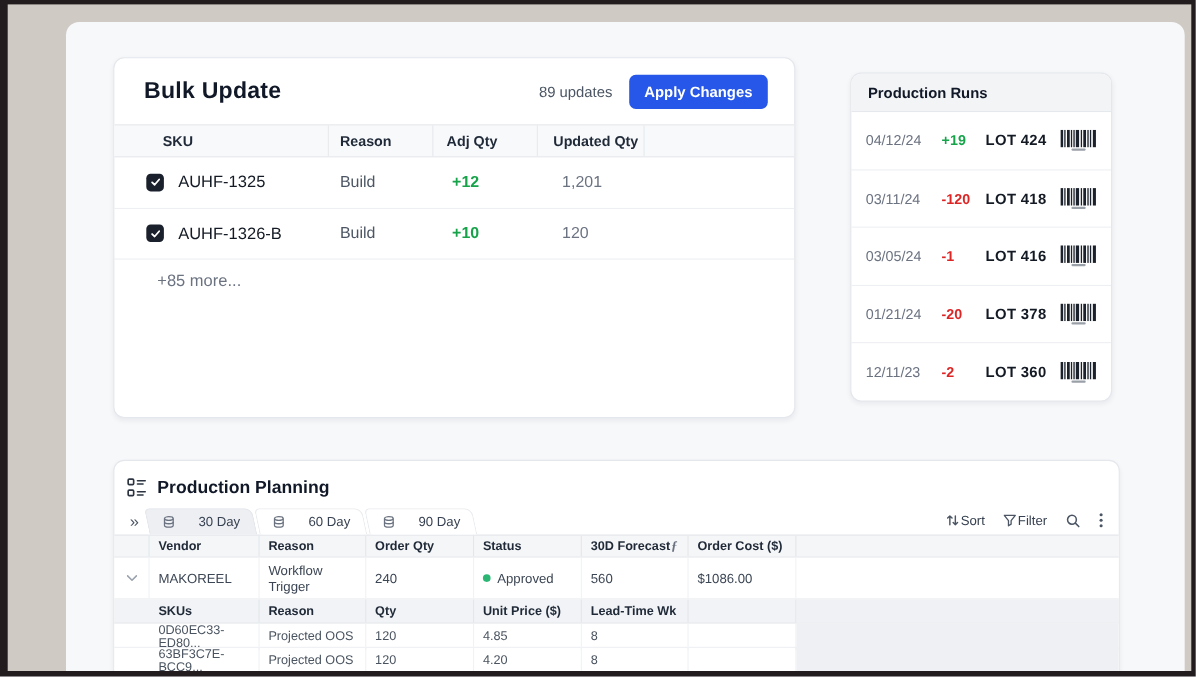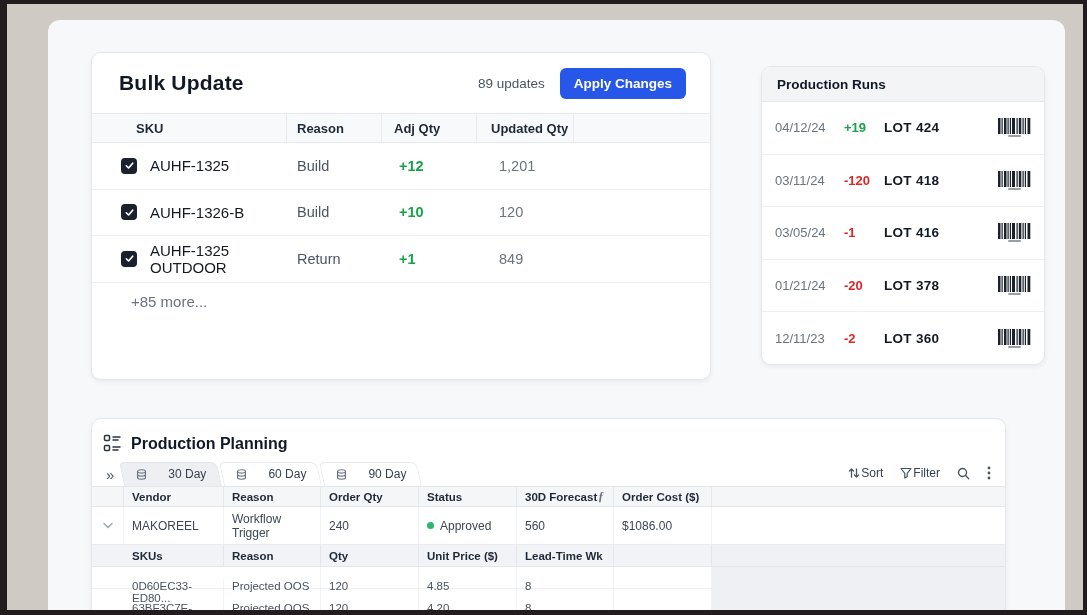--- a/index.html
+++ b/index.html
@@ -1,20 +1,20 @@
 <!DOCTYPE html>
 <html><head>
 <meta charset="utf-8">
 <style>
   * { margin:0; padding:0; box-sizing:border-box; }
   html,body { width:1087px; height:615px; }
   body { font-family:"Liberation Sans", sans-serif; background:#221c1e; position:relative; overflow:hidden; }
 
   .frame-mat { position:absolute; left:7px; top:4px; width:1076px; height:606px; background:#cfcac3; }
-  .page-panel { position:absolute; left:48px; top:20px; width:1017px; height:590px;
+  .page-panel { position:absolute; left:60px; top:20px; width:1017px; height:590px;
     background:#f7f8fa; border-radius:12px 12px 0 0; overflow:hidden; }
 
   .card { position:absolute; background:#fff; border:1px solid #e4e7ec; border-radius:10px;
     box-shadow:0 2px 5px rgba(16,24,40,.06); }
 
   
   .bulk-card { left:43px; top:32px; width:620px; height:328px; }
   .bulk-header { height:60px; display:flex; align-items:center; padding:0 24px 0 27px; }
   .bulk-title { font-size:21px; font-weight:700; color:#111827; letter-spacing:.2px; }
   .bulk-spacer { flex:1; }
@@ -36,21 +36,21 @@
   .checkbox { width:16px; height:16px; background:#1b212c; border-radius:4px; flex:0 0 auto;
     display:flex; align-items:center; justify-content:center; cursor:pointer; }
   .cell-reason { font-size:14.5px; color:#4b5563; padding-left:10px; }
   .cell-adj { font-size:14.5px; font-weight:700; padding-left:17px; }
   .cell-upd { font-size:14.5px; color:#6b7280; padding-left:22px; }
   .pos { color:#16a34a; } .neg { color:#dc2626; }
   .more-row { height:38px; display:flex; align-items:center; padding-left:39px;
     font-size:15px; color:#6b7280; cursor:pointer; }
 
   
-  .runs-card { left:713px; top:46px; width:284px; height:299px; display:flex; flex-direction:column; }
+  .runs-card { left:713px; top:46px; width:238px; height:299px; display:flex; flex-direction:column; }
   .runs-header { height:35px; flex:0 0 auto; background:#f2f4f6; border-bottom:1px solid #e4e7ec;
     border-radius:9px 9px 0 0; display:flex; align-items:center; padding:0 15px;
     font-size:13.5px; font-weight:700; color:#111827; }
   .runs-body { flex:1; display:flex; flex-direction:column; }
   .run-row { flex:1; display:flex; align-items:center; padding:0 13px; border-bottom:1px solid #edeff2; }
   .run-row:last-child { border-bottom:none; }
   .run-date { font-size:13px; color:#6b7280; width:62px; flex:0 0 auto; }
   .run-delta { font-size:13px; font-weight:700; min-width:33px; margin-left:7px; }
   .run-lot { font-size:13.5px; font-weight:700; color:#141a24; margin-left:7px; letter-spacing:.3px; }
   .barcode { margin-left:auto; width:33px; display:flex; flex-direction:column; align-items:center; }
@@ -84,21 +84,21 @@
   .fx { font-style:italic; font-family:"Liberation Serif", serif; color:#6b7280; margin-left:auto; margin-right:9px; font-size:12px; }
 
   .sub-grid { display:grid; grid-template-columns:132px 97px 98px 98px 97px 98px 1fr; }
   .sub-head { height:22px; background:#f1f3f6; border-bottom:1px solid #e4e7ea;
     font-size:11.5px; font-weight:700; color:#1f2937; }
   .sub-head > div { display:flex; align-items:center; border-right:1px solid #e4e7ea; padding-left:8px; }
   .sub-head > div:first-child { padding-left:40px; }
   .sub-head > div:last-child { border-right:none; background:#eff1f4; }
   .sub-row { height:22px; font-size:11.5px; color:#4a5460; background:#fff; border-bottom:1px solid #edeff2; }
   .sub-row > div { display:flex; align-items:center; border-right:1px solid #f0f2f5; padding-left:8px; }
-  .sub-row > div:first-child { padding-left:40px;margin-top:13px; }
+  .sub-row > div:first-child { padding-left:40px; }
   .sub-row > div:last-child { border-right:none; background:#eef0f3; }
 
   .icon-svg { display:block; }
 </style>
 </head>
 <body>
 
 <div class="frame-mat"></div>
 <div class="page-panel">
 
@@ -142,34 +142,20 @@
             </svg>
           </span>
         <span>AUHF-1326-B</span>
       </div>
       <div class="cell-reason">Build</div>
       <div class="cell-adj pos">+10</div>
       <div class="cell-upd">120</div>
       <div></div>
     </div>
 
-    <div class="bulk-row">
-      <div class="cell-sku">
-        <span class="checkbox">
-            <svg class="icon-svg" width="11" height="11" viewBox="0 0 12 12">
-              <path d="M2.5 6.3 5 8.7 9.5 3.5" stroke="#fff" stroke-width="1.8" fill="none" stroke-linecap="round" stroke-linejoin="round"></path>
-            </svg>
-          </span>
-        <span>AUHF-1325 OUTDOOR</span>
-      </div>
-      <div class="cell-reason">Return</div>
-      <div class="cell-adj pos">+1</div>
-      <div class="cell-upd">849</div>
-      <div></div>
-    </div>
 
     <div class="more-row">+85 more...</div>
   </section>
 
   <aside class="card runs-card">
     <div class="runs-header">Production Runs</div>
     <div class="runs-body">
 
       <div class="run-row">
         <span class="run-date">04/12/24</span>

